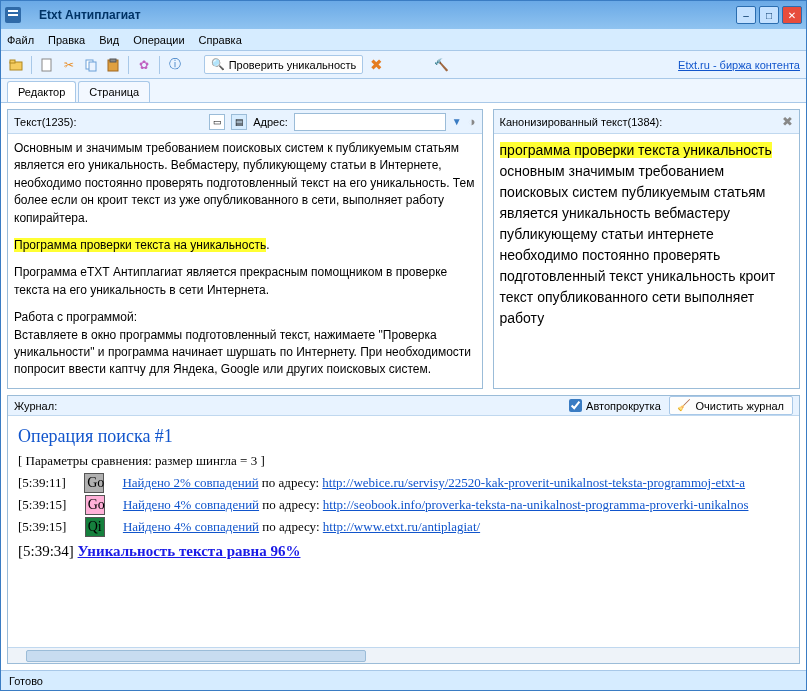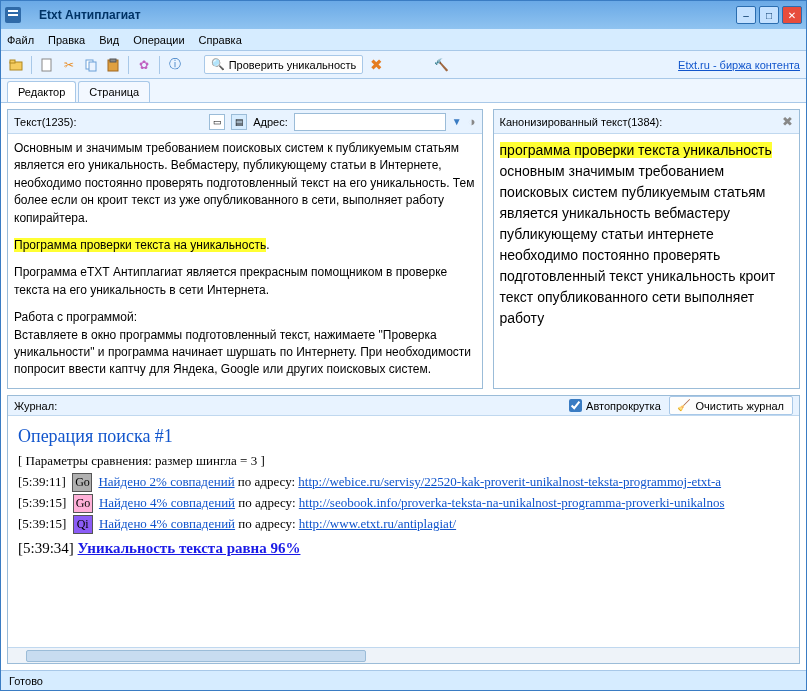--- a/index.html
+++ b/index.html
@@ -40,24 +40,24 @@
   .x-icon { color: #888; font-size: 13px; cursor: pointer; }
   .journal { border: 1px solid #9bbcd8; display: flex; flex-direction: column; flex: 1; overflow: hidden; }
   .journal-header { background: #e8f3ff; height: 20px; display: flex; align-items: center; padding: 0 6px; border-bottom: 1px solid #c0d8ef; gap: 8px; }
   .journal-header .grow { flex: 1; }
   .chk { accent-color: #3a7cc3; }
   .journal-btn { display: flex; align-items: center; gap: 4px; padding: 2px 8px; border: 1px solid #a8c8e8; background: #fdfdfd; border-radius: 2px; cursor: pointer; }
   .journal-body { flex: 1; overflow: auto; padding: 10px 10px 4px 10px; font-family: "Times New Roman", serif; font-size: 14px; white-space: nowrap; }
   .op-title { color: #1155cc; font-size: 18px; margin-bottom: 6px; }
   .op-params { font-size: 13px; margin-bottom: 4px; }
   .log-line { font-size: 13px; margin-bottom: 2px; }
-  .src-badge { display: inline-block; width: 20px; text-align:center; font-family: Tahoma; font-size: 12px; padding: 1px 2px; border: 1px solid #555; margin: 0 3px; }
+  .src-badge { display: inline-block; width: 20px; text-align:right; font-family: Tahoma; font-size: 14px; padding: 1px 2px; border: 1px solid #555; margin: 0 15px; }
   .src-go1 { background: #b0b0b0; }
   .src-go2 { background: #ffb0d8; }
-  .src-qi { background: #8b5cf6; }
+  .src-qi { background: #15803d; }
   .result-line { font-size: 15px; margin-top: 6px; }
   .result-link { color: #1a1ae6; text-decoration: underline; font-weight: bold; }
   .hscroll { height: 16px; background: #eef3f9; border-top: 1px solid #c0d8ef; position: relative; }
   .hscroll .thumb { position: absolute; left: 18px; top: 2px; height: 12px; width: 340px; background: #c8dcf0; border: 1px solid #9bbcd8; border-radius: 2px; }
   .statusbar { height: 20px; background: #d6ecff; border-top: 1px solid #a8c8e8; display: flex; align-items: center; padding: 0 8px; text-align: center; }
   svg { display: block; }
 </style>
 </head>
 <body>
 

